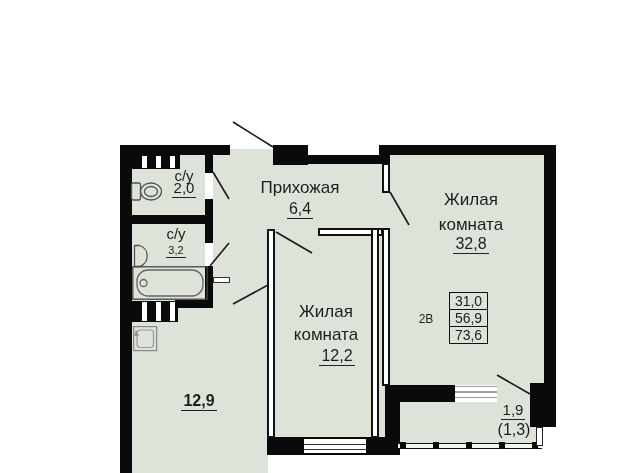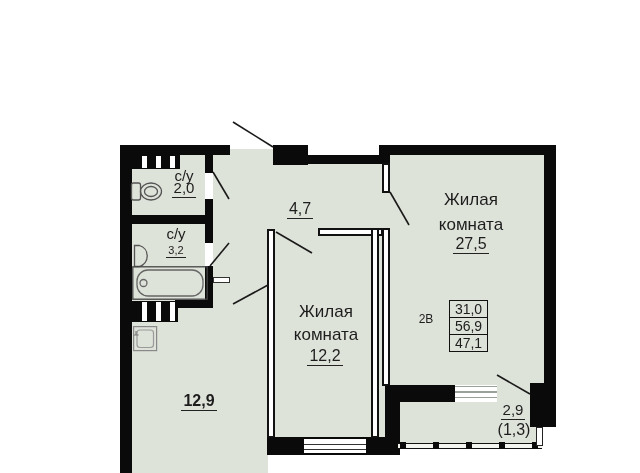--- a/index.html
+++ b/index.html
@@ -111,35 +111,36 @@
       <path d="M133.6 335 h5 M136 335 v-4" stroke="#777"></path>
     </g>
   </svg>
 
   <div class="lbl" style="left:158px;top:168px;width:52px;font-size:15px;">с/у</div>
   <div class="lbl num" style="left:158px;top:180px;width:52px;font-size:15px;"><span>2,0</span></div>
 
   <div class="lbl" style="left:150px;top:226px;width:52px;font-size:15px;">с/у</div>
   <div class="lbl num" style="left:150px;top:245px;width:52px;font-size:11px;"><span>3,2</span></div>
 
-  <div class="lbl num" style="left:273px;top:201px;width:54px;font-size:16px;"><span>4,7</span></div>
+  <div class="lbl" style="left:253px;top:179px;width:94px;font-size:17px;">Прихожая</div>
+  <div class="lbl num" style="left:273px;top:201px;width:54px;font-size:16px;"><span>6,4</span></div>
 
   <div class="lbl" style="left:431px;top:191px;width:80px;font-size:17px;">Жилая</div>
   <div class="lbl" style="left:431px;top:216px;width:80px;font-size:17px;">комната</div>
-  <div class="lbl num" style="left:440px;top:236px;width:62px;font-size:16px;"><span>27,5</span></div>
+  <div class="lbl num" style="left:440px;top:236px;width:62px;font-size:16px;"><span>32,8</span></div>
 
   <div class="lbl" style="left:288px;top:303px;width:76px;font-size:17px;">Жилая</div>
   <div class="lbl" style="left:288px;top:326px;width:76px;font-size:17px;">комната</div>
-  <div class="lbl num" style="left:295px;top:348px;width:60px;font-size:16px;"><span>12,2</span></div>
+  <div class="lbl num" style="left:307px;top:348px;width:60px;font-size:16px;"><span>12,2</span></div>
 
   <div class="lbl num" style="left:168px;top:393px;width:62px;font-size:16px;font-weight:bold;"><span>12,9</span></div>
 
-  <div class="lbl num" style="left:487px;top:402px;width:52px;font-size:15px;"><span>2,9</span></div>
+  <div class="lbl num" style="left:487px;top:402px;width:52px;font-size:15px;"><span>1,9</span></div>
   <div class="lbl" style="left:486px;top:422px;width:56px;font-size:16px;">(1,3)</div>
 
   <div class="lbl" style="left:412px;top:305px;width:28px;font-size:12px;margin-top:8px;">2В</div>
-  <div class="itbl" style="left:449px;top:300px;">
+  <div class="itbl" style="left:449px;top:292px;">
     <div class="row">31,0</div>
     <div class="row">56,9</div>
-    <div class="row">47,1</div>
+    <div class="row">73,6</div>
   </div>
 
 </div>
 
 </body></html>

